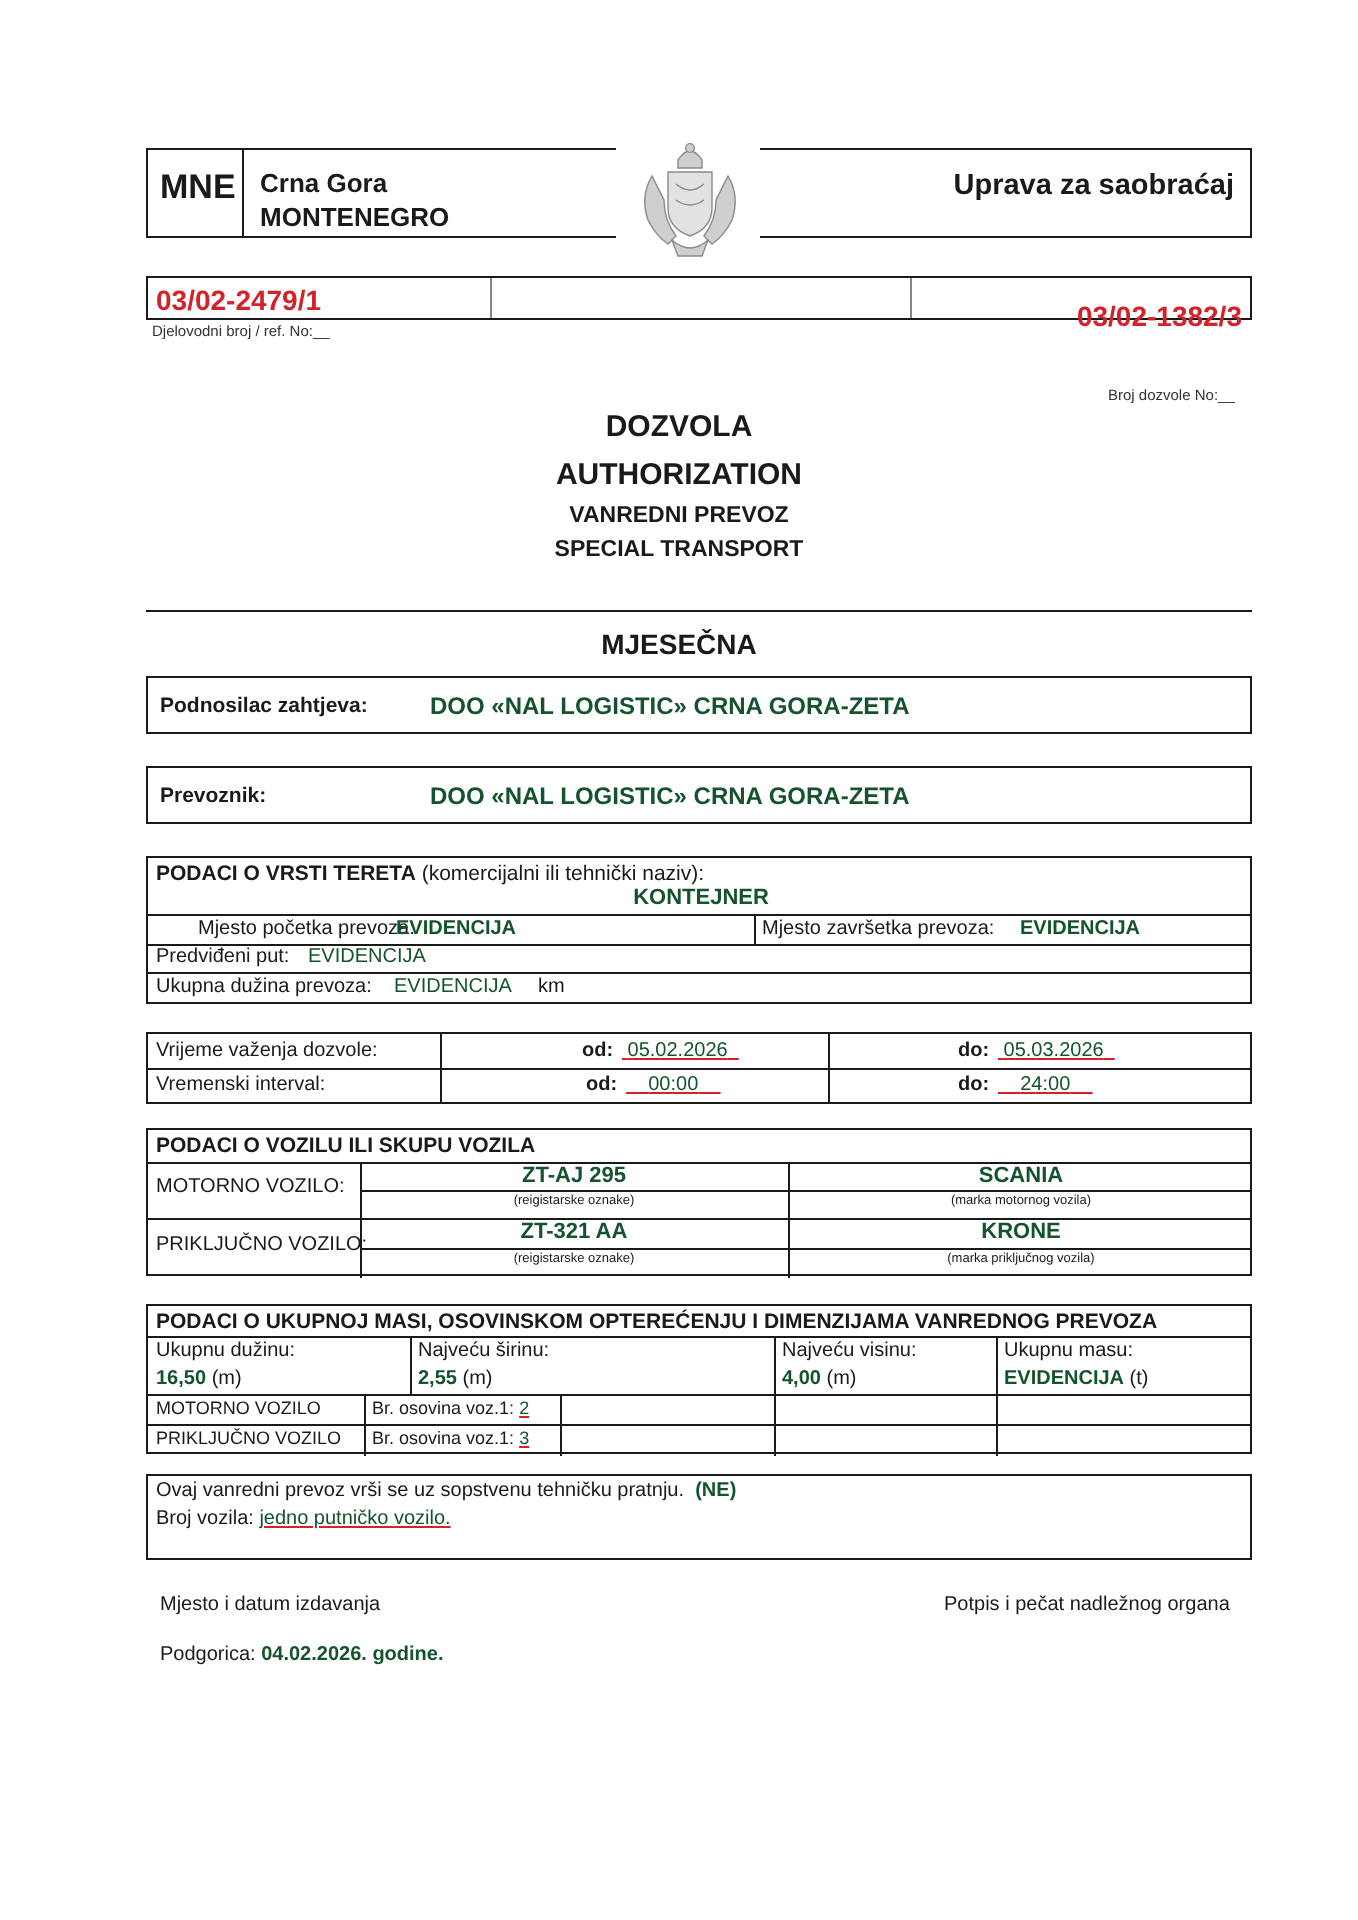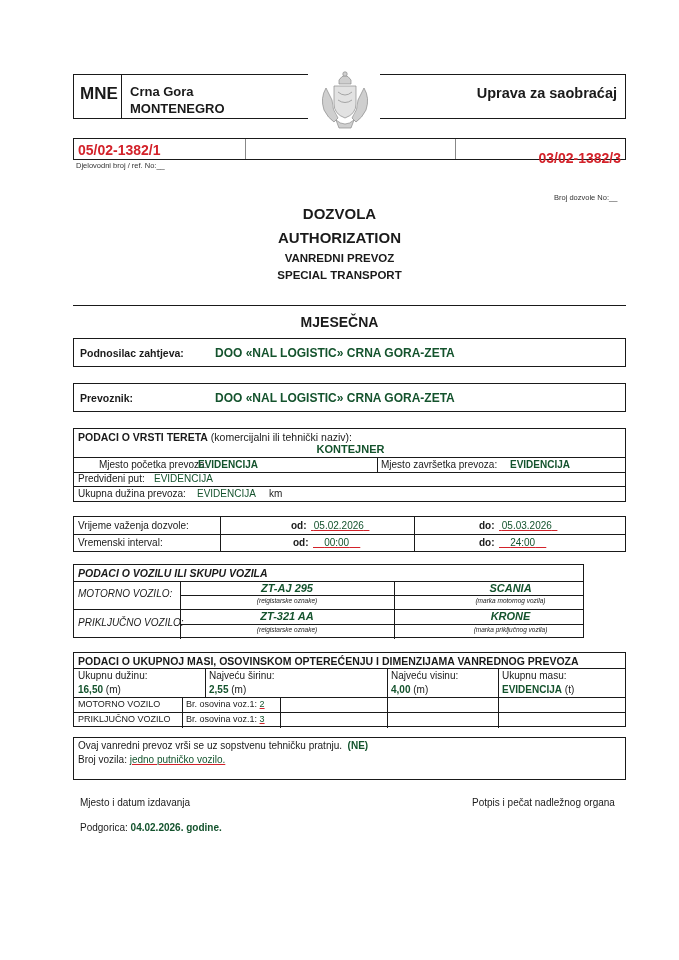--- a/index.html
+++ b/index.html
@@ -62,21 +62,21 @@
     <path d="M8 18 q-6 10 -2 22 q4 8 10 12 l4 -4 q-6 -8 -6 -18 z"></path>
     <path d="M46 18 q6 10 2 22 q-4 8 -10 12 l-4 -4 q6 -8 6 -18 z"></path>
     <path d="M16 16 h22 v18 q0 10 -11 14 q-11 -4 -11 -14 z" fill="#e2e2e2"></path>
     <path d="M20 22 q7 6 14 0 M20 30 q7 5 14 0" fill="none"></path>
     <path d="M18 50 q9 8 18 0 l-3 8 h-12 z"></path>
   </g>
 </svg>
 
 <div id="ref" class="box">
   <div class="cell r1">
-    <span class="txt" style="left:4px;">05/02-1382/1</span>
+    <span class="txt" style="left:4px;">03/02-2479/1</span>
   </div>
   <div class="cell r2"></div>
   <span class="txt" style="right:4px;margin-top:8px;">03/02-1382/3</span>
 </div>
 <span class="tiny" style="left:76px; top:161px;">Djelovodni broj / ref. No:__</span>
 <span class="tiny" style="left:554px; top:161px;margin-top:32px;">Broj dozvole No:__</span>
 
 <div class="title" style="top:205px; font-size:15px;">DOZVOLA</div>
 <div class="title" style="top:229px; font-size:15px;">AUTHORIZATION</div>
 <div class="title" style="top:252px; font-size:11.5px;">VANREDNI PREVOZ</div>
@@ -121,21 +121,21 @@
   <span class="t sm red u" style="left:237px; top:3px;">&nbsp;<span>05.02.2026</span>&nbsp;&nbsp;</span>
   <span class="t sm b" style="left:405px; top:3px;">do:</span>
   <span class="t sm red u" style="left:425px; top:3px;">&nbsp;<span>05.03.2026</span>&nbsp;&nbsp;</span>
   <span class="t sm" style="left:4px; top:20px;">Vremenski interval:</span>
   <span class="t sm b" style="left:219px; top:20px;">od:</span>
   <span class="t sm red u" style="left:239px; top:20px;">&nbsp;&nbsp;&nbsp;&nbsp;<span>00:00</span>&nbsp;&nbsp;&nbsp;&nbsp;</span>
   <span class="t sm b" style="left:405px; top:20px;">do:</span>
   <span class="t sm red u" style="left:425px; top:20px;">&nbsp;&nbsp;&nbsp;&nbsp;<span>24:00</span>&nbsp;&nbsp;&nbsp;&nbsp;</span>
 </div>
 
-<div class="box" style="left:73px; top:564px; width:511px; height:74px;font-style:italic;">
+<div class="box" style="left:73px; top:564px; width:553px; height:74px;">
   <span class="t b" style="left:4px; top:2px; font-size:10.5px;">PODACI O VOZILU ILI SKUPU  VOZILA</span>
   <div class="hl" style="left:0; right:0; top:16px;"></div>
   <div class="vl" style="left:106px; top:16px; height:58px;"></div>
   <div class="vl" style="left:320px; top:16px; height:58px;"></div>
   <div class="hl" style="left:106px; right:0; top:30px;"></div>
   <div class="hl" style="left:0; right:0; top:44px;"></div>
   <div class="hl" style="left:106px; right:0; top:59px;"></div>
 
   <span class="t sm" style="left:4px; top:23px;">MOTORNO VOZILO:</span>
   <span class="t red b ctr" style="left:106px; width:214px; top:17px; font-size:11px;">ZT-AJ 295</span>

